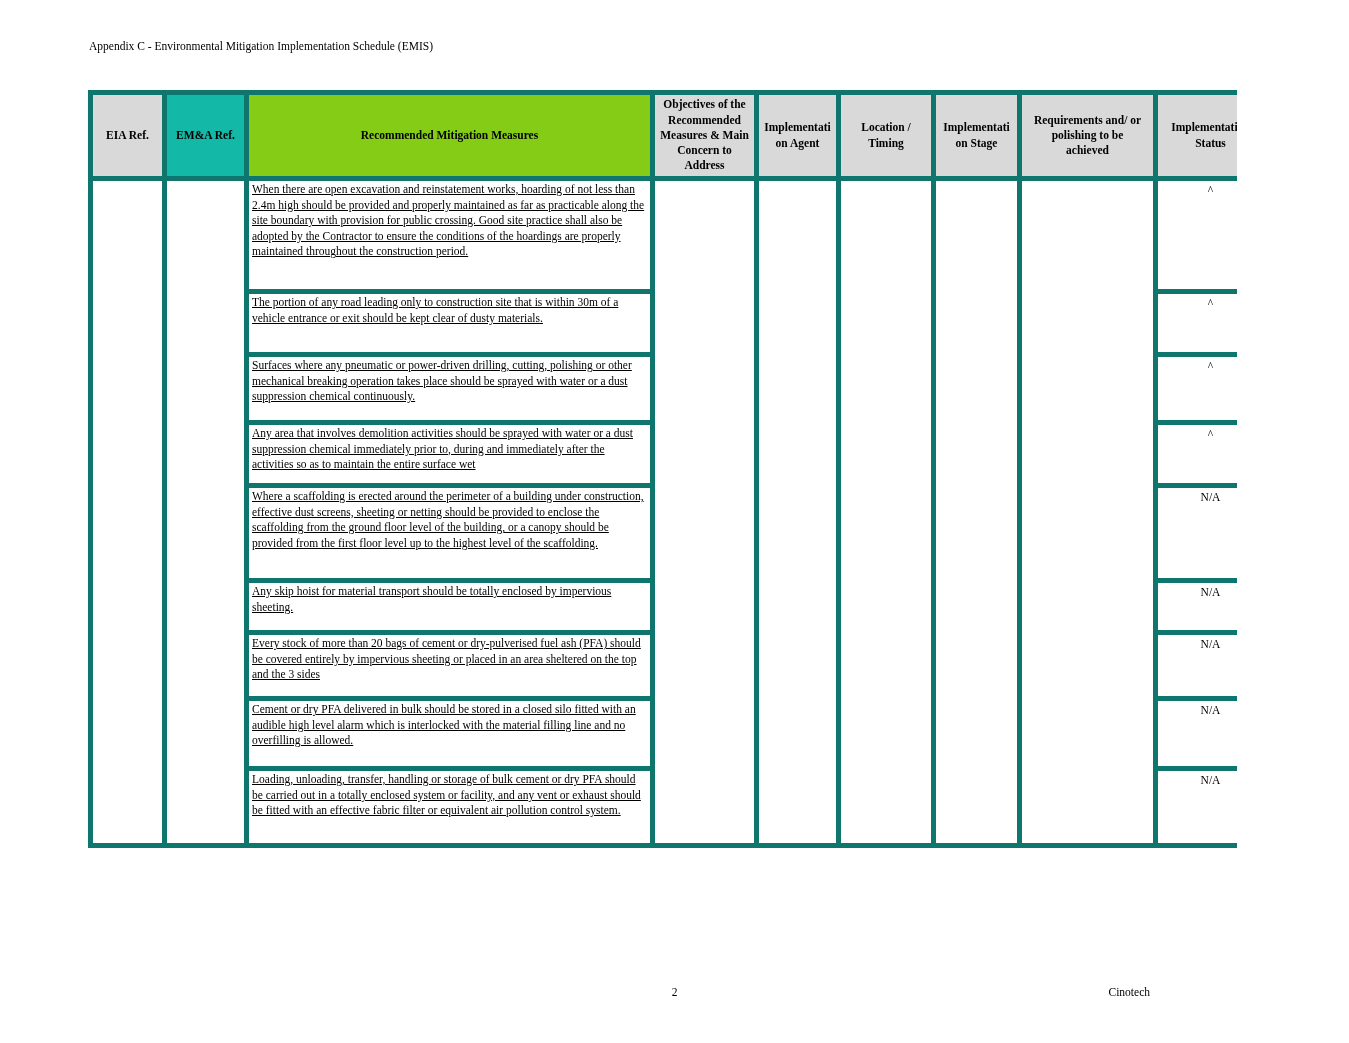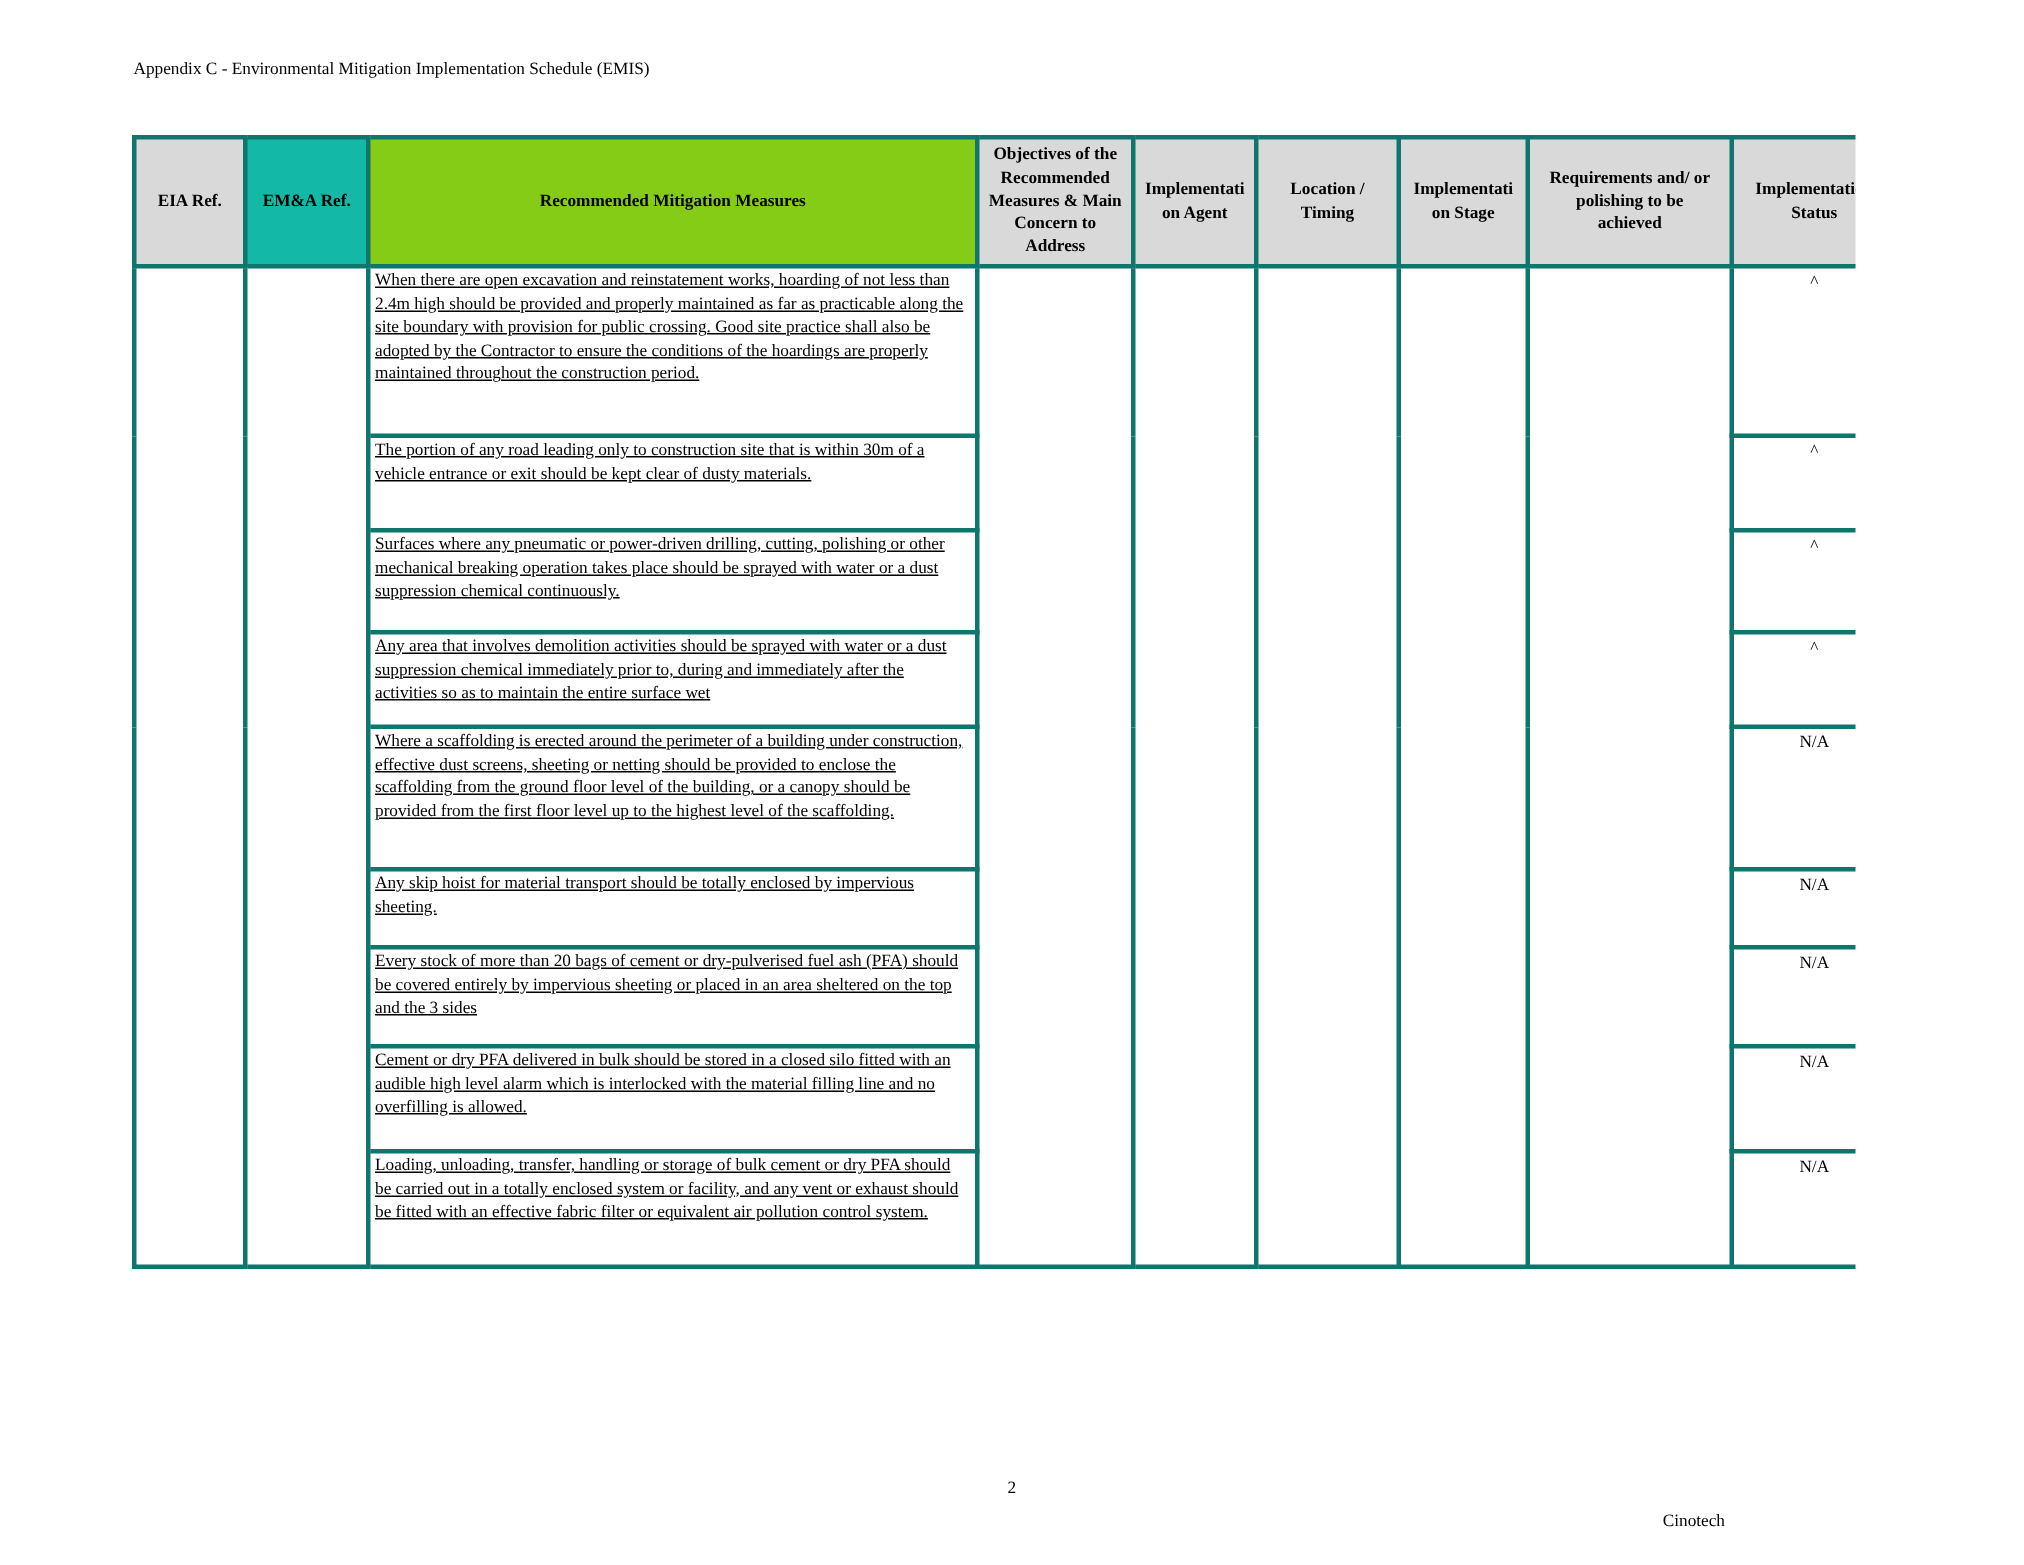--- a/index.html
+++ b/index.html
@@ -10,41 +10,41 @@
   }
   .doc-title {
     position:absolute; left:89px; top:39px;
     font-size:11.5px; line-height:14px; white-space:nowrap;
   }
   table.emis {
     position:absolute; left:88px; top:90px;
     width:1175px; table-layout:fixed; border-collapse:collapse;
     border:2px solid #000;
   }
-  table.emis th, table.emis td { border:3px solid #0f766e; }
+  table.emis th, table.emis td { border:5px solid #0f766e; }
   table.emis th {
     background:#d9d9d9; font-weight:bold; font-size:11.5px;
     line-height:15.2px; text-align:center; vertical-align:middle;
     white-space:pre-line; padding:2px 2px;
   }
   td.measure {
     font-size:11.5px; line-height:15.6px; vertical-align:top;
     text-align:left; padding:1px 4px 0 3px;text-decoration:underline;
   }
   td.status {
     font-size:11.5px; line-height:14px; vertical-align:top;
     text-align:center; padding-top:2px;
   }
   td.empty { vertical-align:top; }
   .footer-page-num {
     position:absolute; left:0; top:986px; width:1349px;
     text-align:center; font-size:11.5px;
   }
   .footer-brand {
-    position:absolute; top:1008px; right:87px; font-size:11.5px;
+    position:absolute; top:986px; right:87px; font-size:11.5px;
   }
 </style>
 </head>
 <body>
 
 <div class="page">
 
   <div class="doc-title">Appendix C - Environmental Mitigation Implementation Schedule (EMIS)</div>
 
   <table class="emis">

